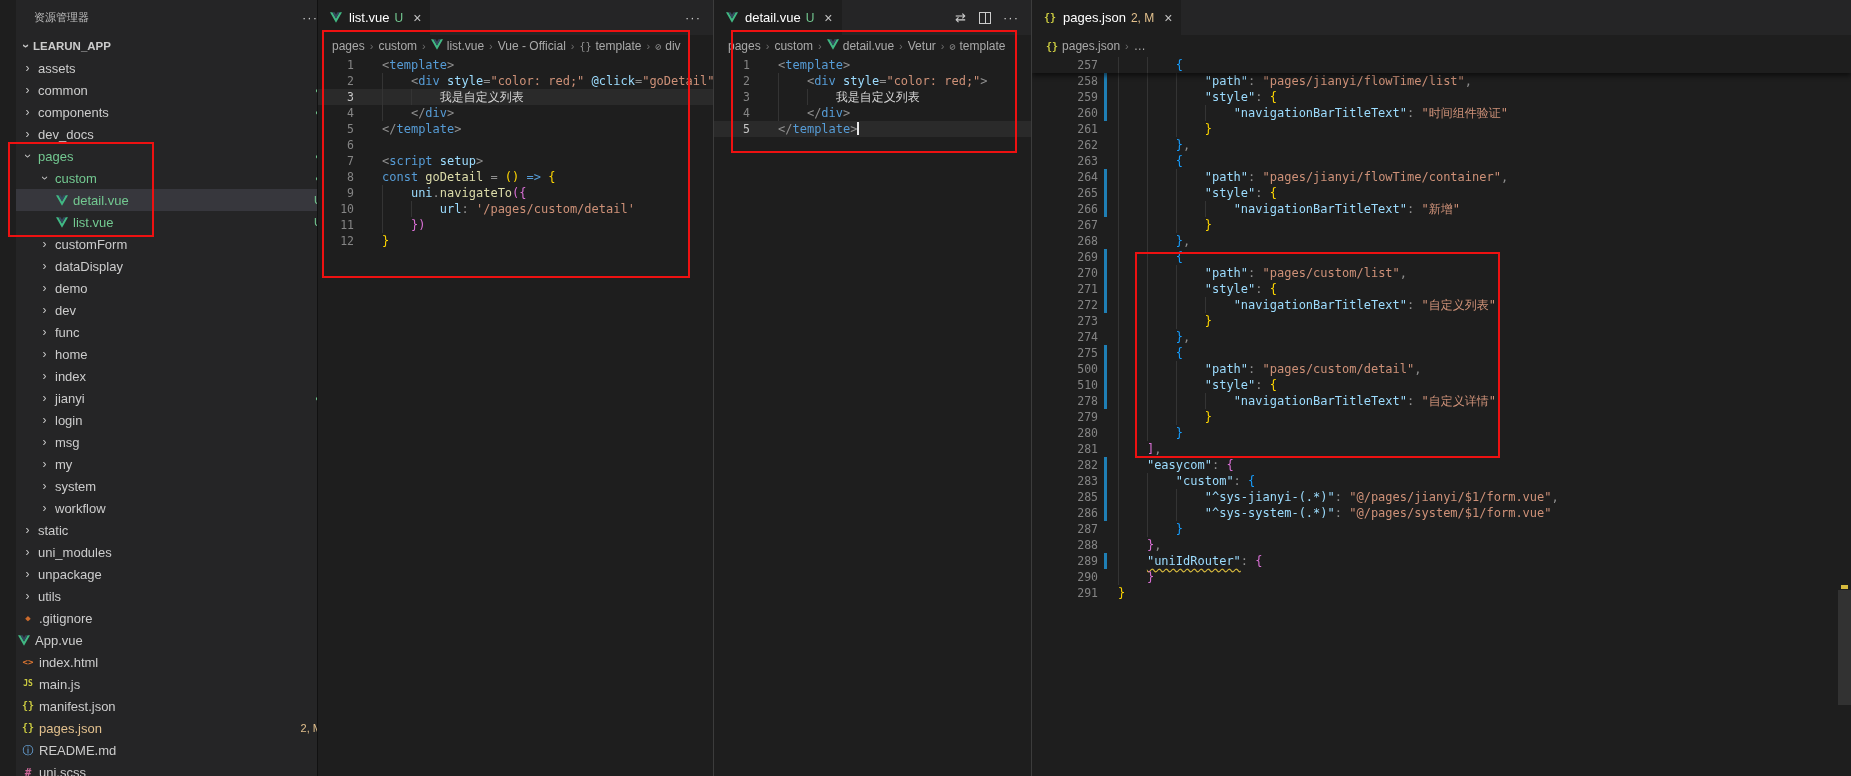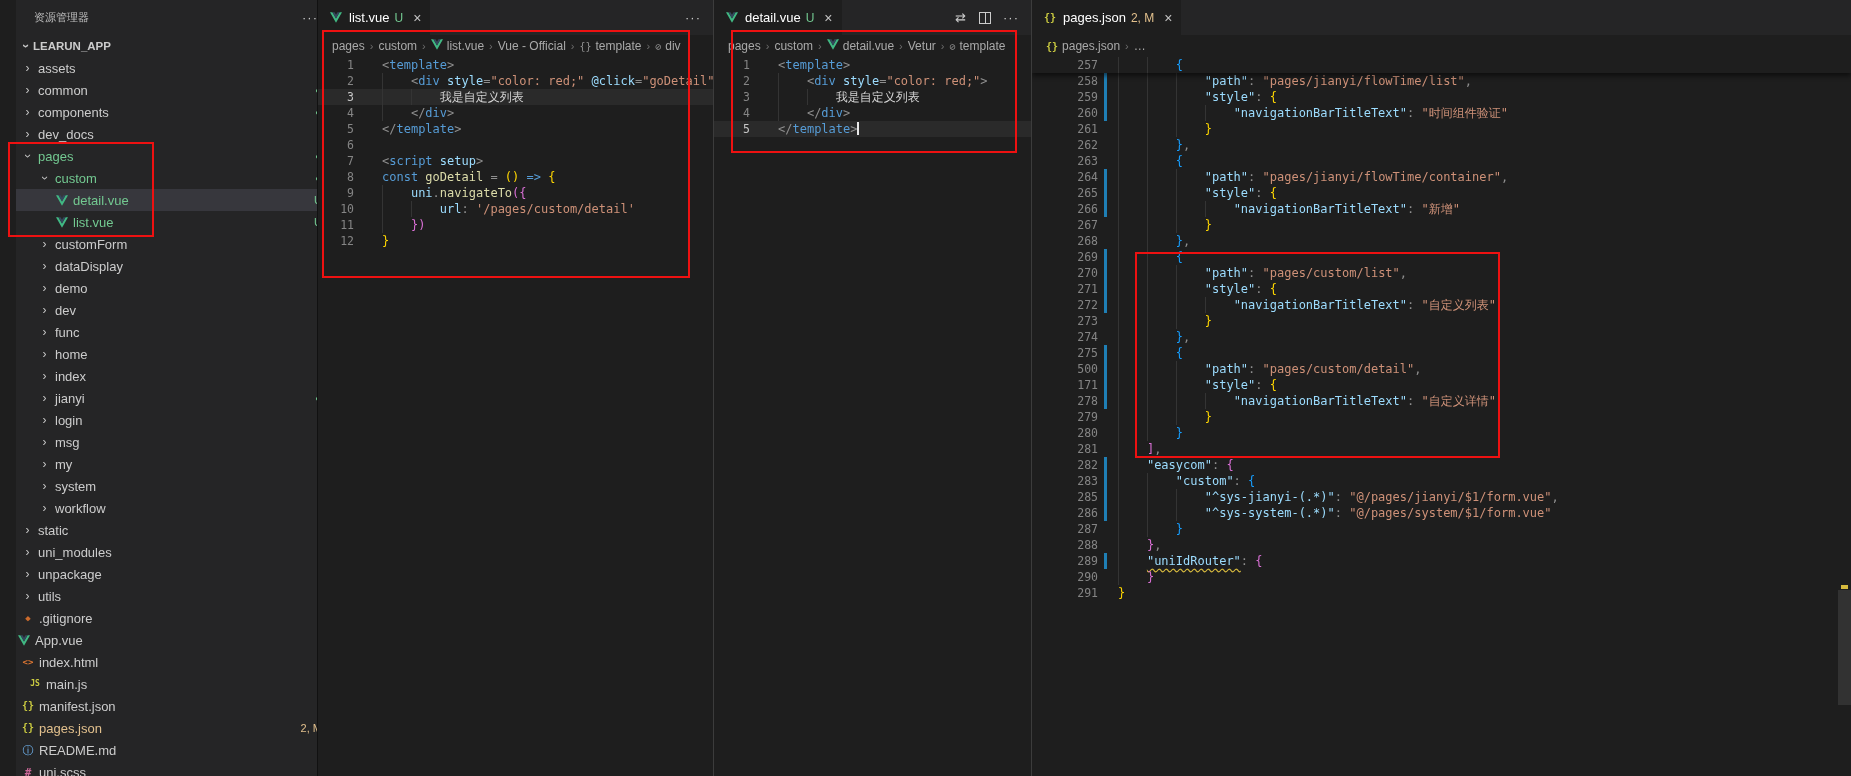--- a/index.html
+++ b/index.html
@@ -231,21 +231,21 @@
             </svg>
           </span>
           <span class="lbl ">App.vue</span>
         </div>
         <div class="row" style="padding-left: 4px;">
           <span class="ficon">
             <span class="fi fi-html">&lt;&gt;</span>
           </span>
           <span class="lbl ">index.html</span>
         </div>
-        <div class="row" style="padding-left: 4px; margin-left: 7px;">
+        <div class="row" style="padding-left: 4px;">
           <span class="ficon">
             <span class="fi fi-js">JS</span>
           </span>
           <span class="lbl ">main.js</span>
         </div>
         <div class="row" style="padding-left: 4px;">
           <span class="ficon">
             <span class="fi fi-json">{}</span>
           </span>
           <span class="lbl ">manifest.json</span>
@@ -396,21 +396,21 @@
         <div class="cl"><span class="ln">267</span><span class="txt"><span class="iu">    </span><span class="iu">    </span><span class="iu">    </span><span class="sg-b1">}</span></span></div>
         <div class="cl"><span class="ln">268</span><span class="txt"><span class="iu">    </span><span class="iu">    </span><span class="sg-b3">}</span><span class="sg-p">,</span></span></div>
         <div class="cl"><span class="ln">269</span><span class="gb"></span><span class="txt"><span class="iu">    </span><span class="iu">    </span><span class="sg-b3">{</span></span></div>
         <div class="cl"><span class="ln">270</span><span class="gb"></span><span class="txt"><span class="iu">    </span><span class="iu">    </span><span class="iu">    </span><span class="sg-a">"path"</span><span class="sg-p">: </span><span class="sg-s">"pages/custom/list"</span><span class="sg-p">,</span></span></div>
         <div class="cl"><span class="ln">271</span><span class="gb"></span><span class="txt"><span class="iu">    </span><span class="iu">    </span><span class="iu">    </span><span class="sg-a">"style"</span><span class="sg-p">: </span><span class="sg-b1">{</span></span></div>
         <div class="cl"><span class="ln">272</span><span class="gb"></span><span class="txt"><span class="iu">    </span><span class="iu">    </span><span class="iu">    </span><span class="iu">    </span><span class="sg-a">"navigationBarTitleText"</span><span class="sg-p">: </span><span class="sg-s">"自定义列表"</span></span></div>
         <div class="cl"><span class="ln">273</span><span class="txt"><span class="iu">    </span><span class="iu">    </span><span class="iu">    </span><span class="sg-b1">}</span></span></div>
         <div class="cl"><span class="ln">274</span><span class="txt"><span class="iu">    </span><span class="iu">    </span><span class="sg-b3">}</span><span class="sg-p">,</span></span></div>
         <div class="cl"><span class="ln">275</span><span class="gb"></span><span class="txt"><span class="iu">    </span><span class="iu">    </span><span class="sg-b3">{</span></span></div>
         <div class="cl"><span class="ln">500</span><span class="gb"></span><span class="txt"><span class="iu">    </span><span class="iu">    </span><span class="iu">    </span><span class="sg-a">"path"</span><span class="sg-p">: </span><span class="sg-s">"pages/custom/detail"</span><span class="sg-p">,</span></span></div>
-        <div class="cl"><span class="ln">171</span><span class="gb"></span><span class="txt"><span class="iu">    </span><span class="iu">    </span><span class="iu">    </span><span class="sg-a">"style"</span><span class="sg-p">: </span><span class="sg-b1">{</span></span></div>
+        <div class="cl"><span class="ln">510</span><span class="gb"></span><span class="txt"><span class="iu">    </span><span class="iu">    </span><span class="iu">    </span><span class="sg-a">"style"</span><span class="sg-p">: </span><span class="sg-b1">{</span></span></div>
         <div class="cl"><span class="ln">278</span><span class="gb"></span><span class="txt"><span class="iu">    </span><span class="iu">    </span><span class="iu">    </span><span class="iu">    </span><span class="sg-a">"navigationBarTitleText"</span><span class="sg-p">: </span><span class="sg-s">"自定义详情"</span></span></div>
         <div class="cl"><span class="ln">279</span><span class="txt"><span class="iu">    </span><span class="iu">    </span><span class="iu">    </span><span class="sg-b1">}</span></span></div>
         <div class="cl"><span class="ln">280</span><span class="txt"><span class="iu">    </span><span class="iu">    </span><span class="sg-b3">}</span></span></div>
         <div class="cl"><span class="ln">281</span><span class="txt"><span class="iu">    </span><span class="sg-b2">]</span><span class="sg-p">,</span></span></div>
         <div class="cl"><span class="ln">282</span><span class="gb"></span><span class="txt"><span class="iu">    </span><span class="sg-a">"easycom"</span><span class="sg-p">: </span><span class="sg-b2">{</span></span></div>
         <div class="cl"><span class="ln">283</span><span class="gb"></span><span class="txt"><span class="iu">    </span><span class="iu">    </span><span class="sg-a">"custom"</span><span class="sg-p">: </span><span class="sg-b3">{</span></span></div>
         <div class="cl"><span class="ln">285</span><span class="gb"></span><span class="txt"><span class="iu">    </span><span class="iu">    </span><span class="iu">    </span><span class="sg-a">"^sys-jianyi-(.*)"</span><span class="sg-p">: </span><span class="sg-s">"@/pages/jianyi/$1/form.vue"</span><span class="sg-p">,</span></span></div>
         <div class="cl"><span class="ln">286</span><span class="gb"></span><span class="txt"><span class="iu">    </span><span class="iu">    </span><span class="iu">    </span><span class="sg-a">"^sys-system-(.*)"</span><span class="sg-p">: </span><span class="sg-s">"@/pages/system/$1/form.vue"</span></span></div>
         <div class="cl"><span class="ln">287</span><span class="txt"><span class="iu">    </span><span class="iu">    </span><span class="sg-b3">}</span></span></div>
         <div class="cl"><span class="ln">288</span><span class="txt"><span class="iu">    </span><span class="sg-b2">}</span><span class="sg-p">,</span></span></div>

